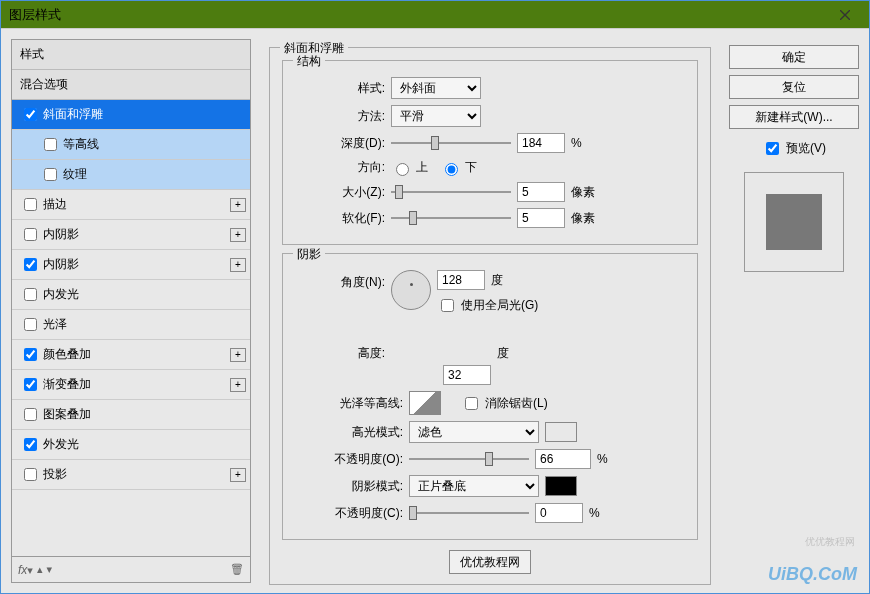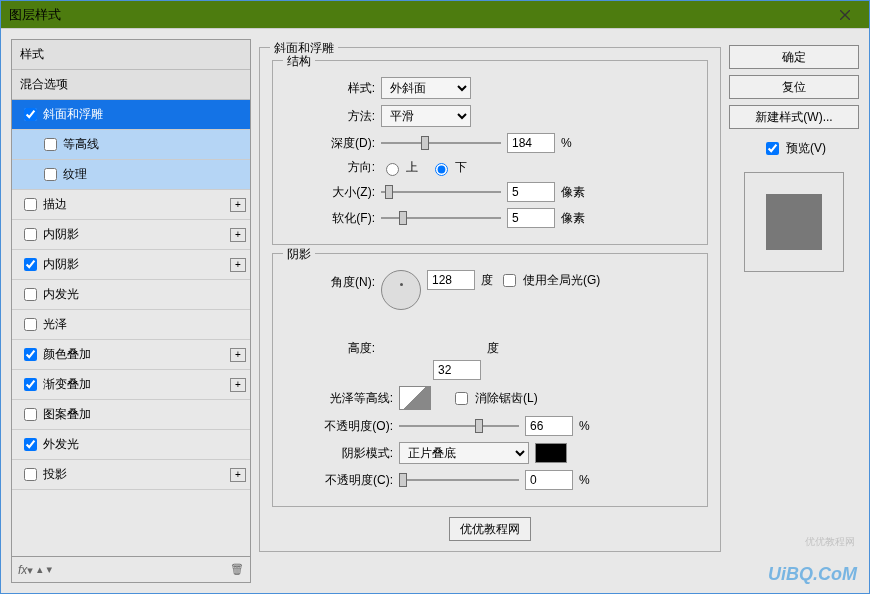--- a/index.html
+++ b/index.html
@@ -2,21 +2,21 @@
 <html><head>
 <meta charset="utf-8">
 <style>
 * { box-sizing: border-box; font-family: "Microsoft YaHei", "SimSun", sans-serif; font-size: 12px; }
 body { margin: 0; background: #fff; }
 .window { width: 870px; height: 594px; border: 1px solid #4a90d9; background: #e8e8e8; position: relative; }
 .titlebar { height: 28px; background: #4d7c0f; border-bottom: 1px solid #ccc; display: flex; align-items: center; justify-content: space-between; padding: 0 8px; }
 .titlebar .title { font-size: 13px; }
 .titlebar .close { width: 32px; height: 20px; display: flex; align-items: center; justify-content: center; cursor: pointer; }
 .titlebar .close svg { width: 10px; height: 10px; }
-.content { display: flex; padding: 10px; height: calc(100% - 28px); border-radius: 29px; }
+.content { display: flex; padding: 10px; gap: 10px; height: calc(100% - 28px); border-radius: 29px; }
 .left-panel { width: 240px; display: flex; flex-direction: column; border: 1px solid #999; background: #e8e8e8; position: relative; }
 .left-panel .section-header { padding: 6px 8px; border-bottom: 1px solid #bbb; background: #e0e0e0; }
 .style-list { flex: 1; overflow-y: auto; }
 .style-item { display: flex; align-items: center; padding: 5px 8px; border-bottom: 1px solid #ccc; position: relative; }
 .style-item.selected { background: #1473e6; color: #fff; }
 .style-item.sub { padding-left: 28px; background: #b5d5f5; }
 .style-item input[type=checkbox] { margin-right: 6px; }
 .style-item .add-btn { position: absolute; right: 4px; width: 16px; height: 14px; border: 1px solid #888; background: #e8e8e8; display: flex; align-items: center; justify-content: center; font-size: 10px; cursor: pointer; }
 .left-footer { height: 26px; border-top: 1px solid #999; display: flex; align-items: center; padding: 0 6px; gap: 4px; }
 .left-footer .spacer { flex: 1; }
@@ -191,21 +191,21 @@
             <input type="text" style="width: 48px;" value="5">
             <span>像素</span>
           </div>
         </div>
 
         <div class="fieldset">
           <span class="legend">阴影</span>
           <div class="row" style="align-items:flex-start;">
             <span class="label" style="margin-top:4px;">角度(N):</span>
             <span class="angle-dial"></span>
-            <div style="display:flex;flex-direction:row;gap:6px;">
+            <div style="display:flex;flex-direction:column;gap:6px;">
               <div style="display:flex;align-items:center;gap:6px;">
                 <input type="text" style="width: 48px;" value="128">
                 <span>度</span>
               </div>
               <label class="checkbox-row">
                   <input type="checkbox" style="">
                   <span>使用全局光(G)</span>
                 </label>
             </div>
           </div>
@@ -218,25 +218,30 @@
           <div class="row">
             <span class="label2">光泽等高线:</span>
             <span class="contour-swatch"></span>
             <span style="width:8px;"></span>
             <label class="checkbox-row">
                 <input type="checkbox" style="">
                 <span>消除锯齿(L)</span>
               </label>
           </div>
           <div class="row">
+            <span class="label2">高光模式:</span>
+            <select style="width:130px;"><option>滤色</option></select>
+            <span class="color-swatch" style="#ffffff"></span>
+          </div>
+          <div class="row">
             <span class="label2">不透明度(O):</span>
             <div class="slider">
                 <div class="thumb" style="left:76px;"></div>
               </div>
-            <input type="text" style="width: 48px;" value="66">
+            <input type="text" style="width: 56px;" value="66">
             <span>%</span>
           </div>
           <div class="row">
             <span class="label2">阴影模式:</span>
             <select style="width:130px;"><option>正片叠底</option></select>
             <span class="color-swatch" style="background:#000;"></span>
           </div>
           <div class="row">
             <span class="label2">不透明度(C):</span>
             <div class="slider">

